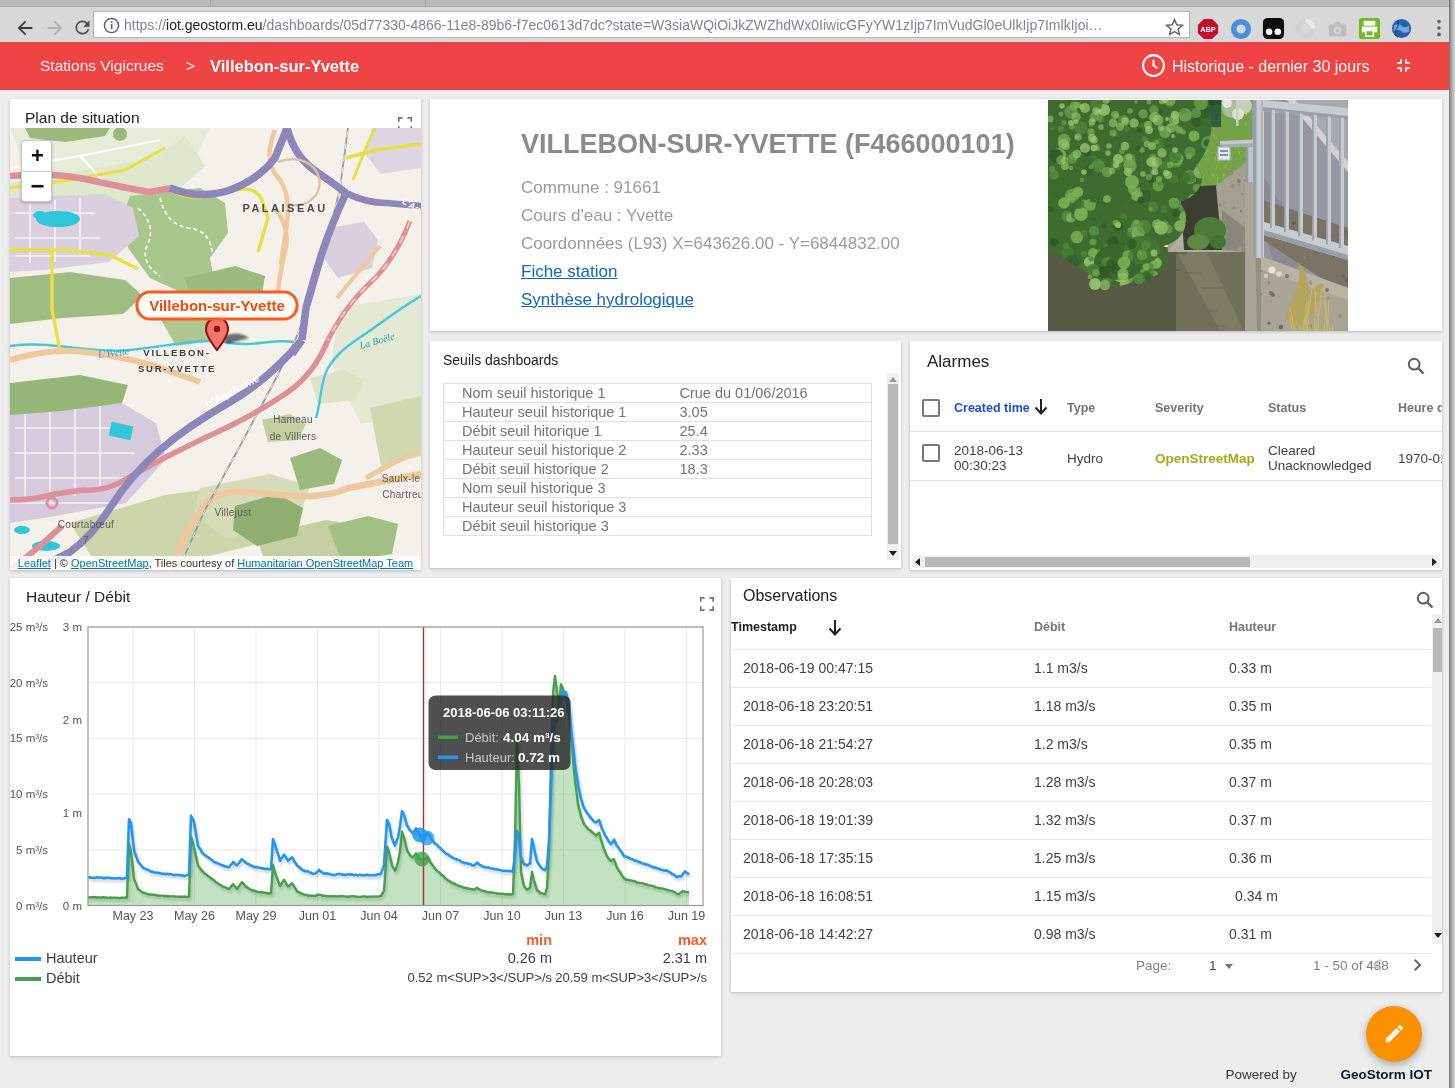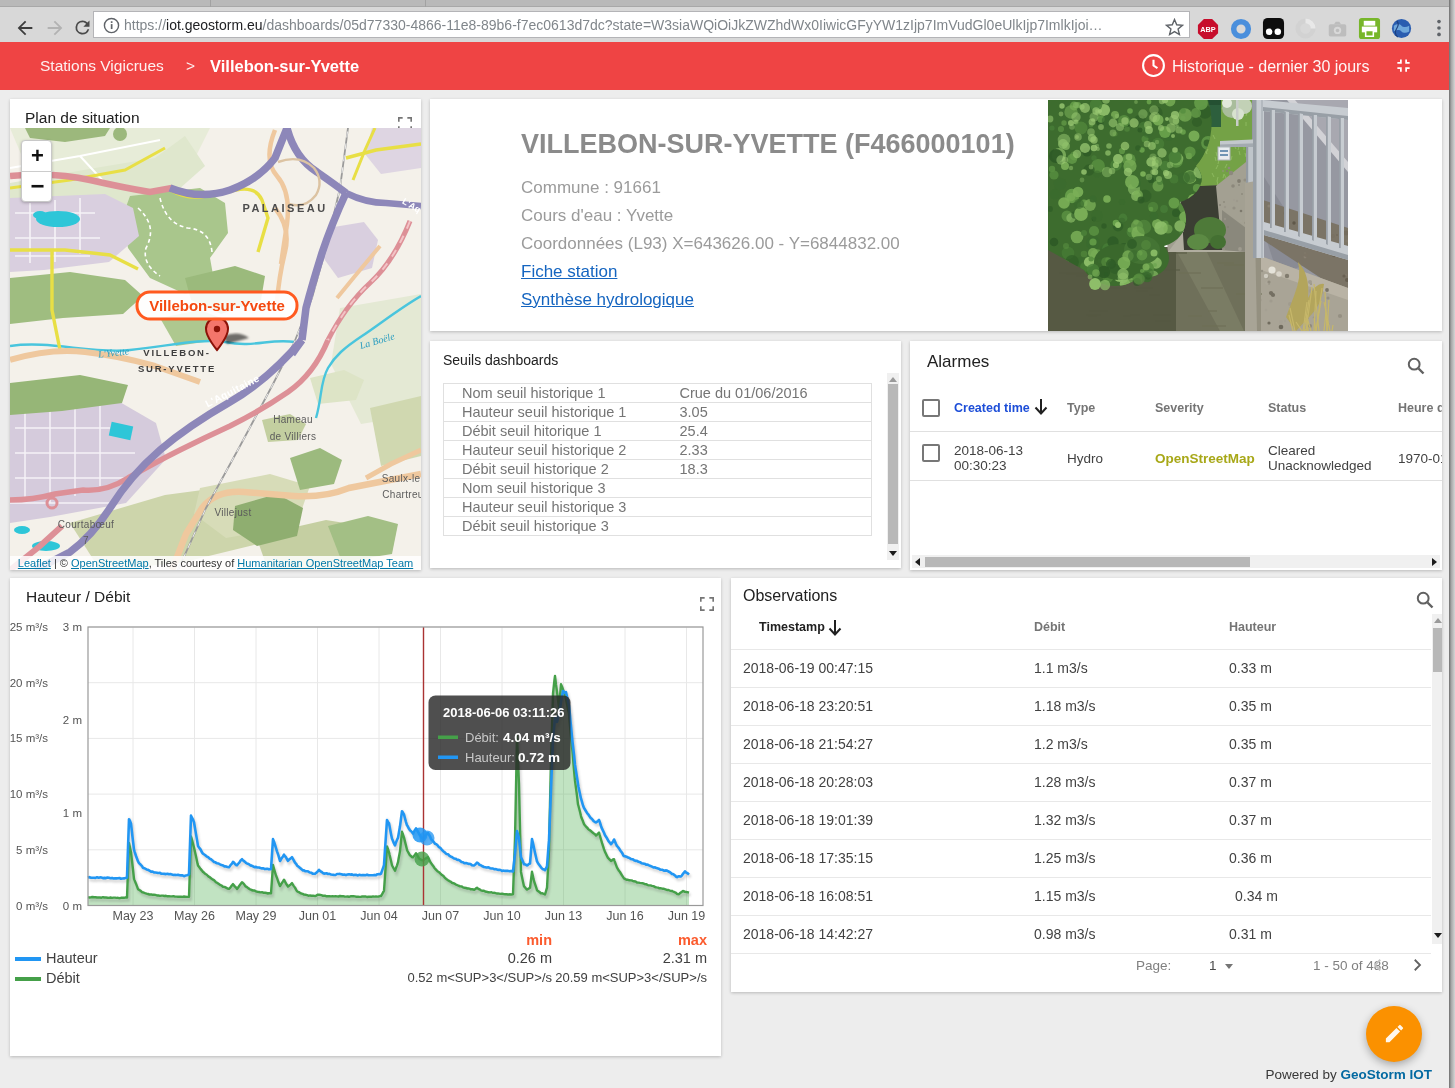--- a/index.html
+++ b/index.html
@@ -29,21 +29,21 @@
 .sbtrack{position:absolute;background:#f0f0f0;}
 .sbthumb{position:absolute;background:#b8b8b8;}
 .arr{position:absolute;width:0;height:0;}
 
 .hdrtxt{font-size:12.5px;font-weight:bold;color:#757575;white-space:nowrap;}
 .cbox{position:absolute;width:18px;height:18px;border:2px solid #777;border-radius:2px;background:#fff;}
 .cell{position:absolute;font-size:14px;color:#424242;white-space:nowrap;}
 
 #fab{position:absolute;left:1366px;top:1006px;width:56px;height:56px;border-radius:50%;background:#fb9100;box-shadow:0 3px 8px rgba(0,0,0,0.3);}
 #powered{position:absolute;top:1067px;left:1132px;width:300px;text-align:right;font-size:13.5px;color:#383838;}
-#powered b{color:#0369a1;}
+#powered b{color:#0f172a;margin-left:40px;}
 a.lk{color:#1565c0;text-decoration:underline;}
 </style></head>
 <body>
 <div id="stage">
 <div id="chrome">
 <div id="tabstrip">
         <div class="abs" style="left:210px;top:0;width:1px;height:7px;background:#a2a2a2"></div>
         <div class="abs" style="left:425px;top:0;width:1px;height:7px;background:#a2a2a2"></div>
       </div>
 <div id="toolbar">
@@ -1048,21 +1048,21 @@
 <div class="abs" style="left:36px;top:392px;font-size:14.5px;color:#404040;">Débit</div>
 <div class="abs" style="left:322px;top:392px;width:220px;text-align:right;font-size:13px;color:#404040;white-space:nowrap;">0.52 m&lt;SUP&gt;3&lt;/SUP&gt;/s</div>
 <div class="abs" style="left:477px;top:392px;width:220px;text-align:right;font-size:13px;color:#404040;white-space:nowrap;">20.59 m&lt;SUP&gt;3&lt;/SUP&gt;/s</div>
 </div>
 <div class="card" style="left:731px;top:578px;width:711px;height:414px;overflow:hidden;">
 <div class="ctitle" style="left:12px;top:9px;font-size:16px;">Observations</div>
 <svg class="abs" style="left:684px;top:12px" width="20" height="20" viewBox="0 0 20 20">
         <circle cx="8.2" cy="8.2" r="5.4" fill="none" stroke="#616161" stroke-width="2"></circle>
         <line x1="12.5" y1="12.5" x2="17.5" y2="17.5" stroke="#616161" stroke-width="2.4"></line>
       </svg>
-<div class="hdrtxt abs" style="left:28px;top:42px;color:#212121;">Timestamp</div>
+<div class="hdrtxt abs" style="left:0;top:42px;color:#212121;">Timestamp</div>
 <svg class="abs" style="left:96px;top:41px" width="16" height="18" viewBox="0 0 16 18">
         <line x1="8" y1="1" x2="8" y2="14" stroke="#212121" stroke-width="2"></line>
         <path d="M2.5 9.5 L8 15.5 L13.5 9.5" fill="none" stroke="#212121" stroke-width="2"></path>
       </svg>
 <div class="hdrtxt abs" style="left:303px;top:42px;">Débit</div>
 <div class="hdrtxt abs" style="left:498px;top:42px;">Hauteur</div>
 <div class="cell" style="left:12px;top:82px;">2018-06-19 00:47:15</div>
       <div class="cell" style="left:303px;top:82px;">1.1 m3/s</div>
       <div class="cell" style="left:498px;top:82px;">0.33 m</div>
       <div class="abs" style="left:0;top:70.5px;width:700px;height:1px;background:#e8e8e8;"></div>

